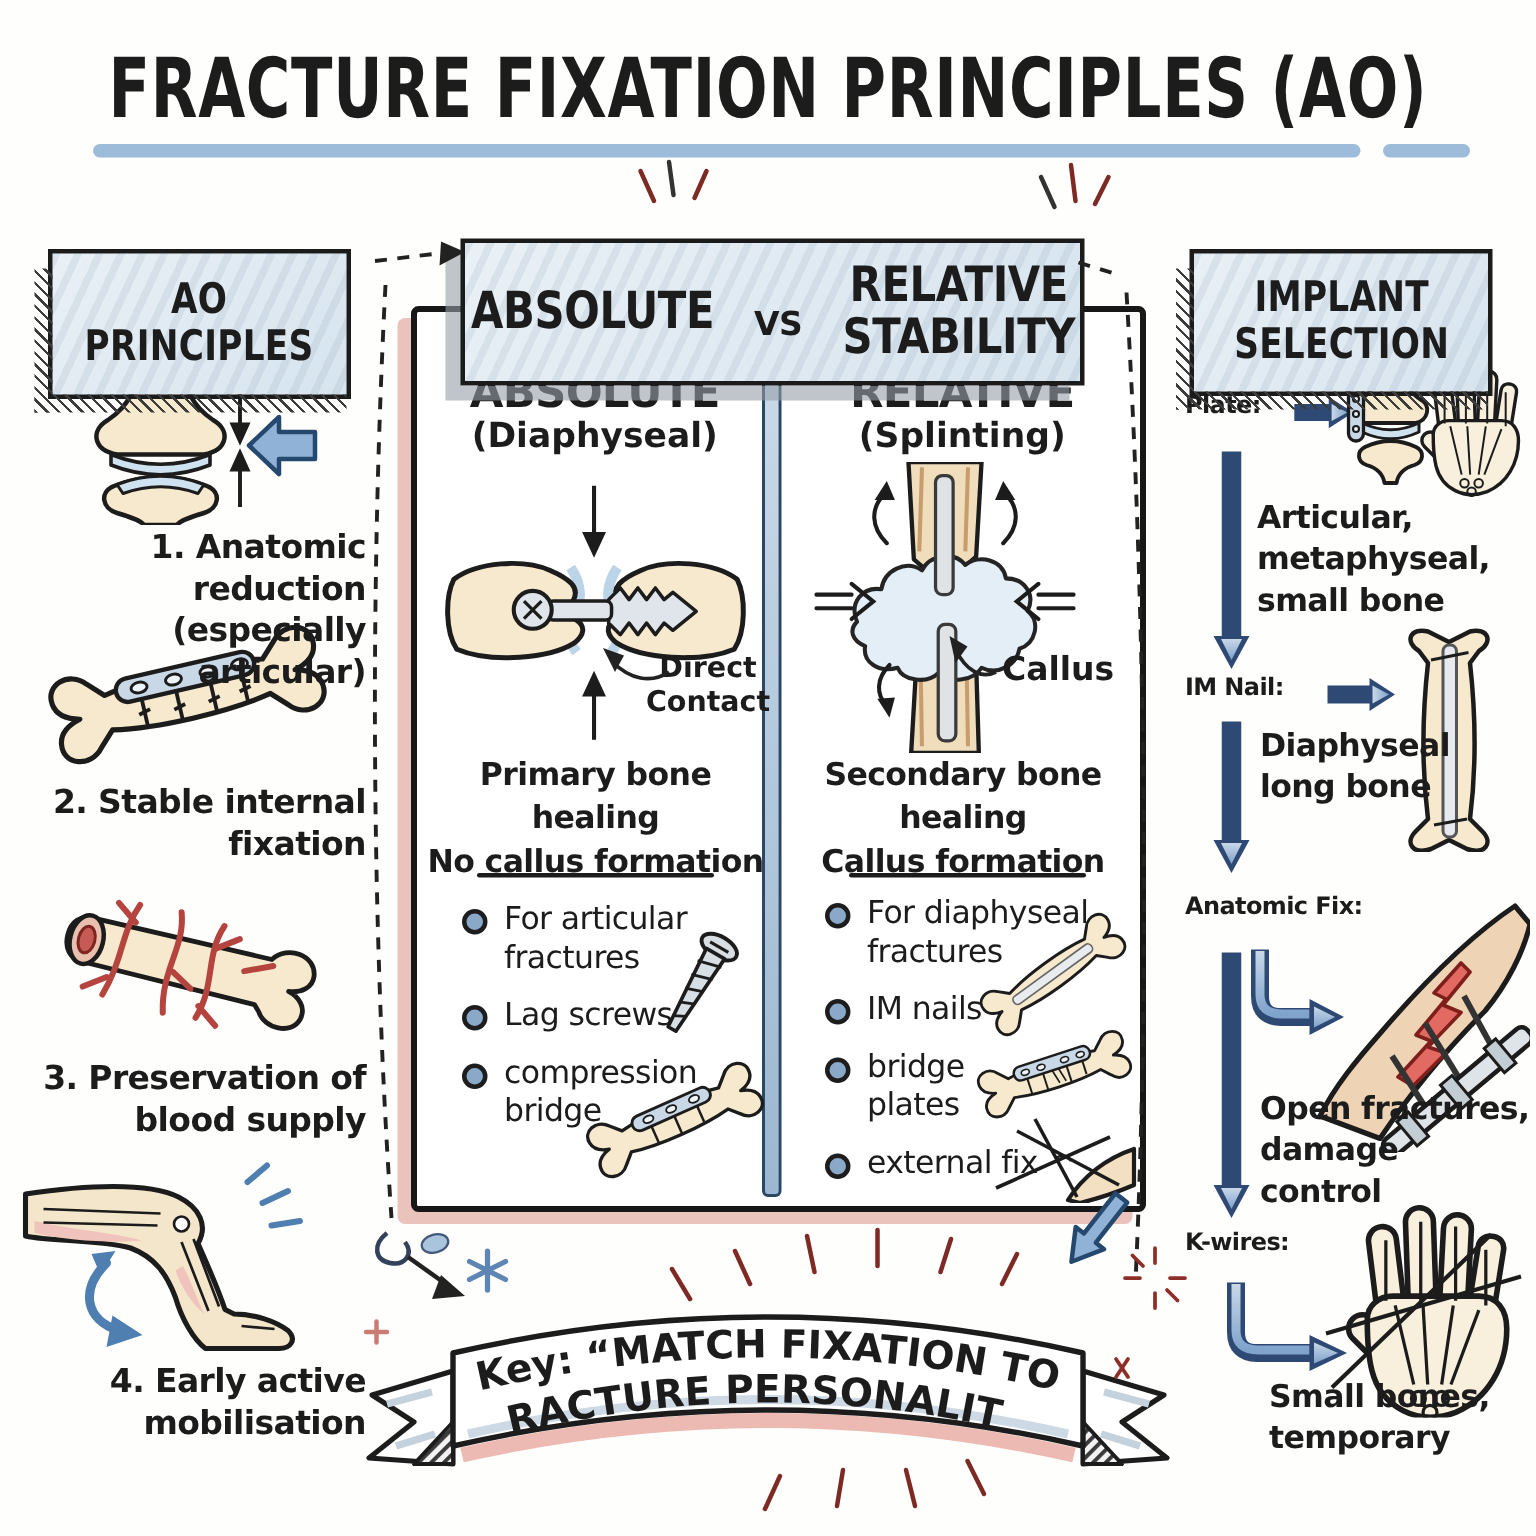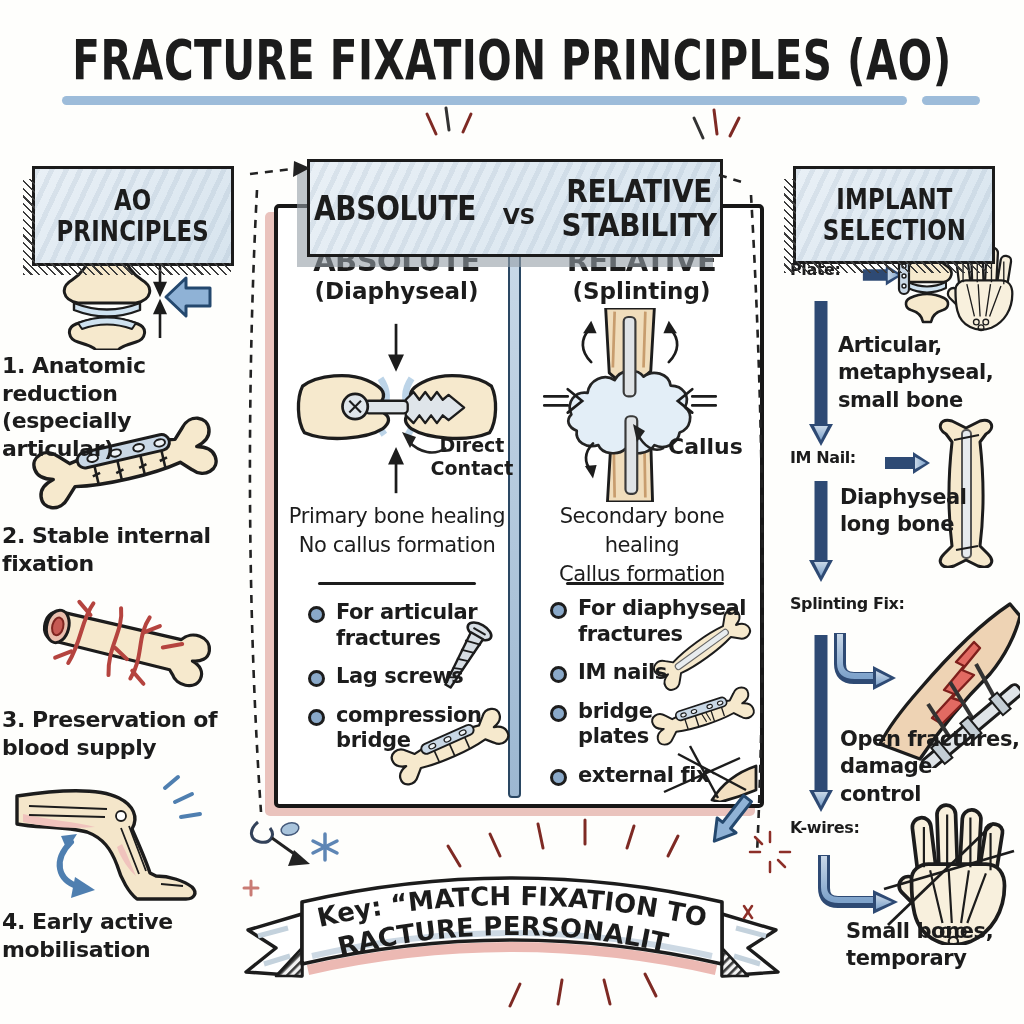--- a/index.html
+++ b/index.html
@@ -20,30 +20,30 @@
   .hatch::after{content:"";position:absolute;left:-12px;bottom:-12px;width:calc(100% + 12px);height:12px;
       background:repeating-linear-gradient(45deg,#3c3c3c 0 1.6px,rgba(255,255,255,0) 1.6px 5.5px);}
   .soft-shadow{box-shadow:-10px 10px 0 rgba(148,158,167,.6);}
   .hdr-text{transform:scale(.88,1.08);line-height:1.12;font-size:26px;letter-spacing:.2px;}
   
   .panel{border:4px solid #171717;border-radius:5px;background:#fff;z-index:1;
          box-shadow:-9px 8px 0 #eac3bd;}
   .divider-v{background:linear-gradient(180deg,#c9d9e8,#9cb7d1);border:2.5px solid #2a4763;border-radius:4px;}
   .col-title{font-size:29px;font-weight:700;letter-spacing:-0.5px;}
   .col-sub{font-size:23px;font-weight:700;}
-  .healing{font-size:21px;font-weight:400;line-height:1.38;letter-spacing:-0.4px;text-align:center;}
+  .healing{font-size:21px;font-weight:700;line-height:1.38;letter-spacing:-0.4px;text-align:center;}
   .hr-line{height:3px;background:#1c1c1c;border-radius:2px;}
   .bullets{display:flex;flex-direction:column;gap:13px;}
   .bullet-row{display:flex;gap:11px;align-items:flex-start;}
   .bullet-dot{width:11px;height:11px;border-radius:50%;background:#8aa9c9;border:3px solid #1d1d1d;
               margin-top:6px;flex:none;}
-  .bullet-text{font-size:21px;font-weight:700;line-height:1.22;letter-spacing:-0.4px;}
+  .bullet-text{font-size:21px;font-weight:400;line-height:1.22;letter-spacing:-0.4px;}
   .annot{font-size:19px;font-weight:700;line-height:1.2;}
   
-  .ao-label{font-size:22px;font-weight:700;text-align:left;line-height:1.25;letter-spacing:-0.4px;}
+  .ao-label{font-size:22px;font-weight:700;text-align:right;line-height:1.25;letter-spacing:-0.4px;}
   .impl-label{font-size:16px;font-weight:700;letter-spacing:-0.4px;text-align:center;}
   .impl-desc{font-size:21px;font-weight:700;line-height:1.3;letter-spacing:-0.4px;}
   .title{font-size:44px;font-weight:700;white-space:nowrap;letter-spacing:.5px;
          transform:translateX(-50%) scale(.92,1.25);transform-origin:center top;}
   .underline{background:#8cb0d4;border-radius:5px;opacity:.85;}
   svg{display:block;}
   .z2{z-index:2;} .z4{z-index:4;} .z5{z-index:5;} .z6{z-index:6;pointer-events:none;}
 </style>
 </head>
 <body>
@@ -396,21 +396,21 @@
   </svg>
   <div class="abs impl-desc pre z4" style="left:840px;top:484px;width:150px">Diaphyseal
 long bone</div>
   <svg class="abs z2" style="left:806px;top:478px" width="30" height="106" viewBox="0 0 30 106">
     <path d="M15,3 V84" stroke="#2e4a74" stroke-width="13"></path>
       <path d="M15,5 V82" stroke="url(#agrad)" stroke-width="7"></path>
     <polygon points="3,82 27,82 15,104" fill="#2e4a74"></polygon>
       <polygon points="8,84 22,84 15,98" fill="url(#agrad)"></polygon>
   </svg>
 
-  <div class="abs impl-label z4" style="left:790px;top:594px">Splinting Fix:</div>
+  <div class="abs impl-label z4" style="left:790px;top:594px">Anatomic Fix:</div>
   <svg class="abs z2" style="left:828px;top:630px" width="72" height="66" viewBox="0 0 72 66">
     <path d="M12,3 V34 Q12,48 26,48 H46" stroke="#2e4a74" stroke-width="12" fill="none"></path>
     <path d="M12,4 V33 Q12,46 27,46 H45" stroke="url(#agrad)" stroke-width="6" fill="none"></path>
     <polygon points="45,36 68,48 45,60" fill="#2e4a74"></polygon>
       <polygon points="48,41 62,48 48,55" fill="url(#agrad)"></polygon>
   </svg>
   <svg class="abs z2" style="left:862px;top:596px" width="158" height="172" viewBox="0 0 158 172">
     <path d="M148,8 C118,28 88,58 58,93 C43,110 28,128 18,148 L58,163 C78,133 103,103 128,78 C143,60 154,38 158,20 Z" fill="#eed3b4" stroke="#1c1c1c" stroke-width="3.4" stroke-linejoin="round"></path>
     <path d="M118,52 L100,74 L112,79 L90,102 L102,106 L80,128 L70,122 L92,98 L82,94 L102,70 L94,66 L112,46 Z" fill="#e26a62" stroke="#7e1f1c" stroke-width="2.4" stroke-linejoin="round"></path>
     <g stroke="#333" stroke-width="4">

